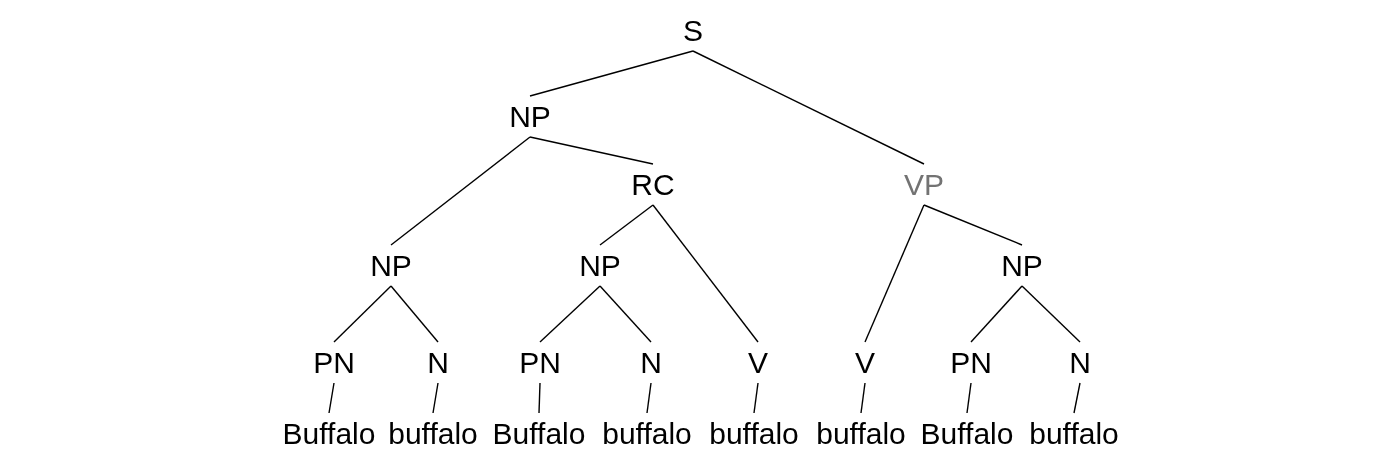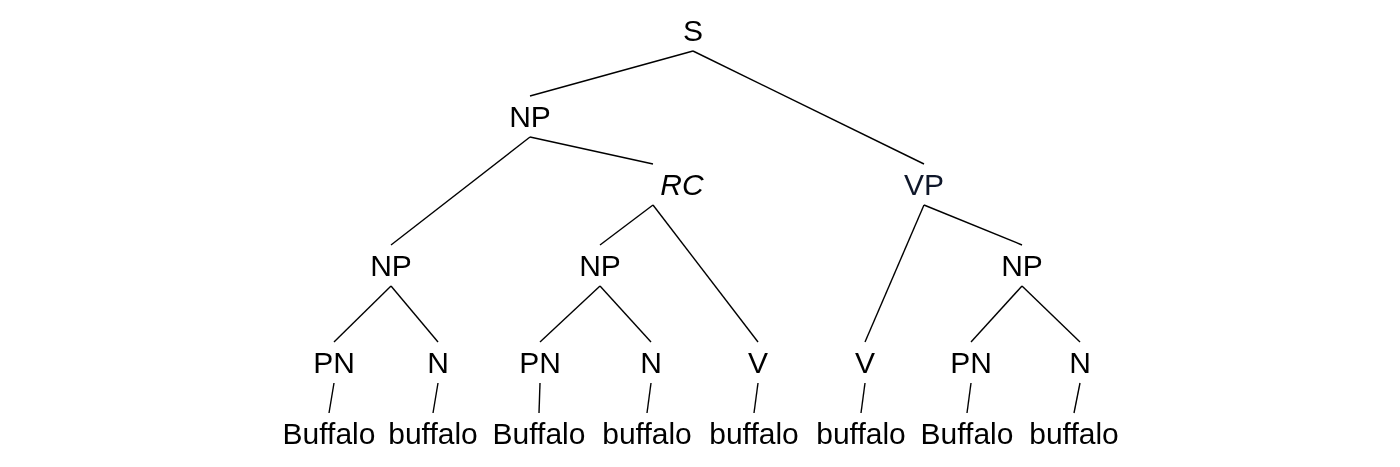--- a/index.html
+++ b/index.html
@@ -56,22 +56,22 @@
       <line x1="540" y1="383" x2="539" y2="413" stroke="#000000" stroke-width="1.4"></line>
       <line x1="651" y1="383" x2="647" y2="413" stroke="#000000" stroke-width="1.4"></line>
       <line x1="758" y1="383" x2="754" y2="413" stroke="#000000" stroke-width="1.4"></line>
       <line x1="865" y1="383" x2="861" y2="413" stroke="#000000" stroke-width="1.4"></line>
       <line x1="971" y1="383" x2="967" y2="413" stroke="#000000" stroke-width="1.4"></line>
       <line x1="1080" y1="383" x2="1074" y2="413" stroke="#000000" stroke-width="1.4"></line>
     </svg>
   <div id="labels-layer">
       <div class="tree-label" style="left: 693px; top: 31px; color: rgb(0, 0, 0);">S</div>
       <div class="tree-label" style="left: 530px; top: 117px; color: rgb(0, 0, 0);">NP</div>
-      <div class="tree-label" style="left: 924px; top: 185px; color: #0f172a;">VP</div>
-      <div class="tree-label" style="left: 682px; top: 185px; color: rgb(0, 0, 0); font-style: italic;">RC</div>
+      <div class="tree-label" style="left: 924px; top: 185px; color: #737373;">VP</div>
+      <div class="tree-label" style="left: 653px; top: 185px; color: rgb(0, 0, 0);">RC</div>
       <div class="tree-label" style="left: 391px; top: 266px; color: rgb(0, 0, 0);">NP</div>
       <div class="tree-label" style="left: 600px; top: 266px; color: rgb(0, 0, 0);">NP</div>
       <div class="tree-label" style="left: 1022px; top: 266px; color: rgb(0, 0, 0);">NP</div>
       <div class="tree-label" style="left: 334px; top: 363px; color: rgb(0, 0, 0);">PN</div>
       <div class="tree-label" style="left: 438px; top: 363px; color: rgb(0, 0, 0);">N</div>
       <div class="tree-label" style="left: 540px; top: 363px; color: rgb(0, 0, 0);">PN</div>
       <div class="tree-label" style="left: 651px; top: 363px; color: rgb(0, 0, 0);">N</div>
       <div class="tree-label" style="left: 758px; top: 363px; color: rgb(0, 0, 0);">V</div>
       <div class="tree-label" style="left: 865px; top: 363px; color: rgb(0, 0, 0);">V</div>
       <div class="tree-label" style="left: 971px; top: 363px; color: rgb(0, 0, 0);">PN</div>

